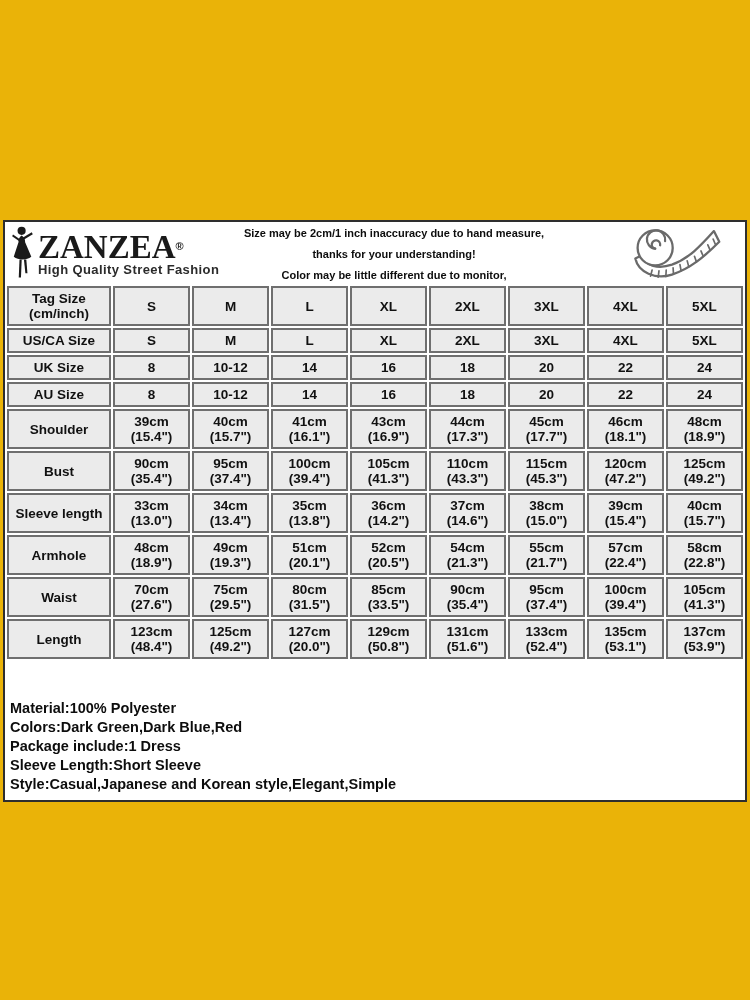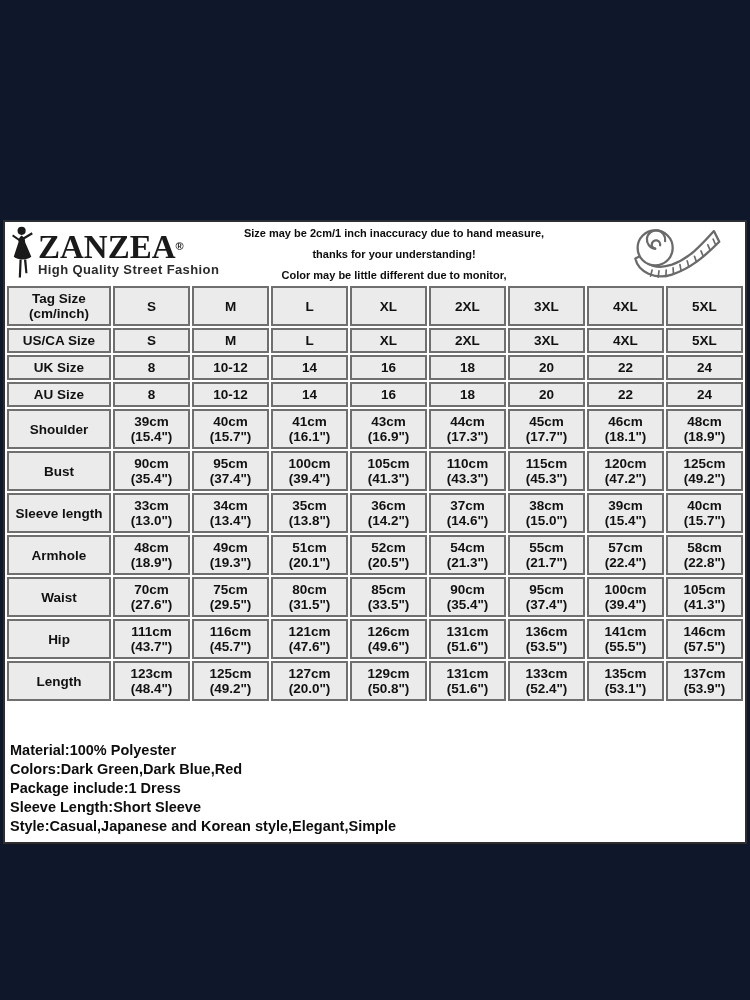--- a/index.html
+++ b/index.html
@@ -1,21 +1,21 @@
 <!DOCTYPE html>
 <html><head>
 <meta charset="utf-8">
 <style>
   * { margin: 0; padding: 0; box-sizing: border-box; }
   html, body { background: #ffffff; }
   .page {
     position: relative;
     width: 750px;
     height: 1000px;
-    background: #0f172a;
+    background: #eab308;
     font-family: "Liberation Sans", sans-serif;
     color: #111111;
     overflow: hidden;
   }
   .sheet {
     position: absolute;
     left: 3px;
     right: 3px;
     top: 220px;
     border: 2px solid #2e2e2e;
@@ -303,39 +303,20 @@
             <td>90cm
 (35.4")</td>
             <td>95cm
 (37.4")</td>
             <td>100cm
 (39.4")</td>
             <td>105cm
 (41.3")</td>
           </tr>
           <tr>
-            <th>Hip</th>
-            <td>111cm
-(43.7")</td>
-            <td>116cm
-(45.7")</td>
-            <td>121cm
-(47.6")</td>
-            <td>126cm
-(49.6")</td>
-            <td>131cm
-(51.6")</td>
-            <td>136cm
-(53.5")</td>
-            <td>141cm
-(55.5")</td>
-            <td>146cm
-(57.5")</td>
-          </tr>
-          <tr>
             <th>Length</th>
             <td>123cm
 (48.4")</td>
             <td>125cm
 (49.2")</td>
             <td>127cm
 (20.0")</td>
             <td>129cm
 (50.8")</td>
             <td>131cm

